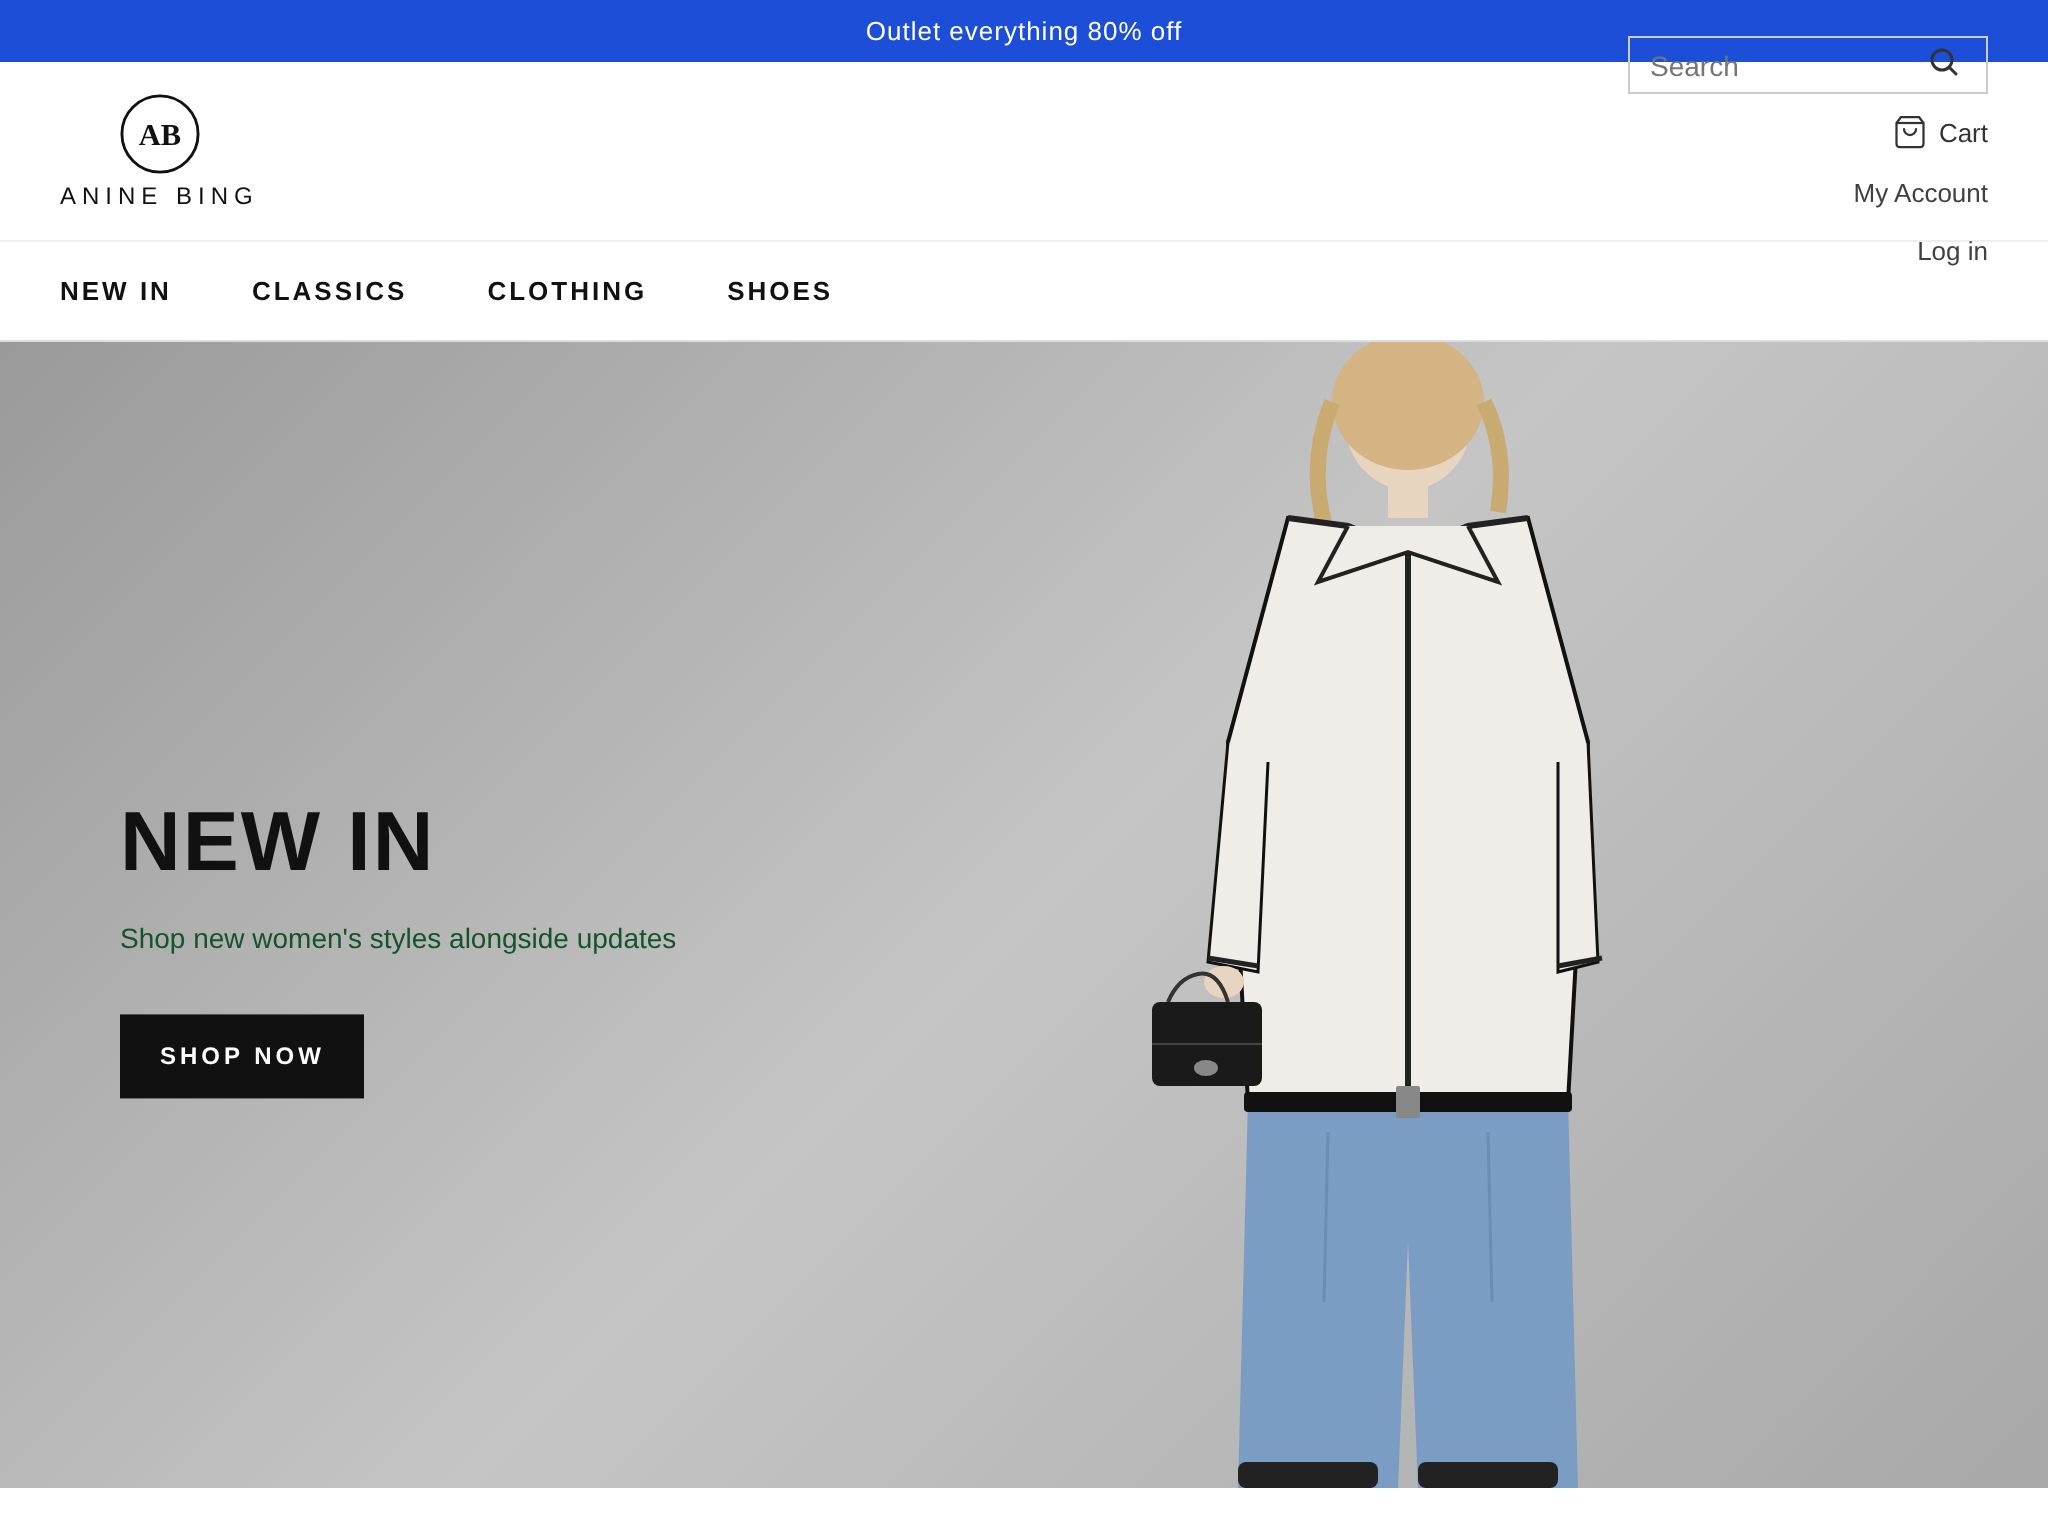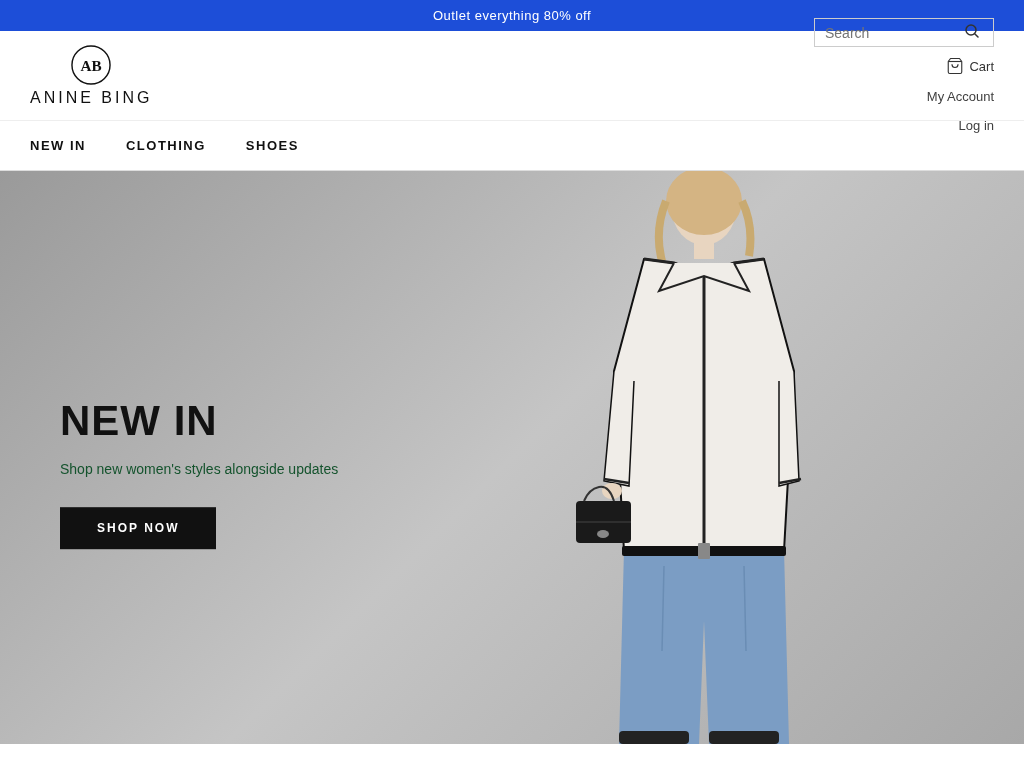--- a/index.html
+++ b/index.html
@@ -42,21 +42,21 @@
       align-items: center;
       cursor: pointer;
     }
 
     .logo-icon {
       width: 48px;
       height: 40px;
     }
 
     .logo-text {
-      font-size: 16px;
+      font-size: 12px;
       letter-spacing: 3px;
       font-weight: 500;
       color: #111;
       margin-top: 4px;
     }
 
     .header-right {
       display: flex;
       flex-direction: column;
       align-items: flex-end;
@@ -200,21 +200,21 @@
       font-size: 14px;
       color: #14532d;
       margin-bottom: 30px;
       font-weight: 400;
     }
 
     .shop-now-btn {
       background: #111;
       color: #fff;
       border: none;
-      padding: 14px 37px;
+      padding: 14px 20px;
       font-size: 12px;
       font-weight: 700;
       letter-spacing: 2px;
       cursor: pointer;
       text-transform: uppercase;
     }
   </style>
 </head>
 <body>
 
@@ -260,20 +260,21 @@
       <a class="login-link">
         <span>Log in</span>
       </a>
     </div>
   </div>
 </header>
 
 <nav class="nav-bar">
   <ul class="nav-list">
     <li class="nav-item">NEW IN</li>
+    <li class="nav-item">CLASSICS</li>
     <li class="nav-item">CLOTHING</li>
     <li class="nav-item">SHOES</li>
   </ul>
 </nav>
 
 <section class="hero">
   <div class="hero-bg"></div>
 
   <div class="model-figure">
     <svg viewBox="0 0 320 573" class="model-svg" xmlns="http://www.w3.org/2000/svg">

